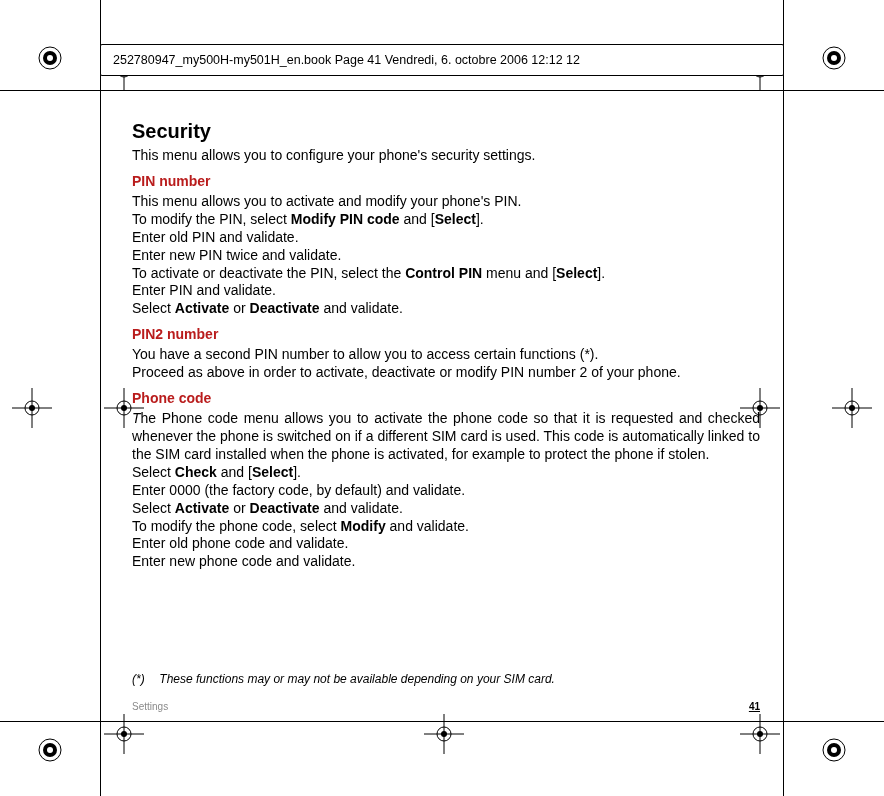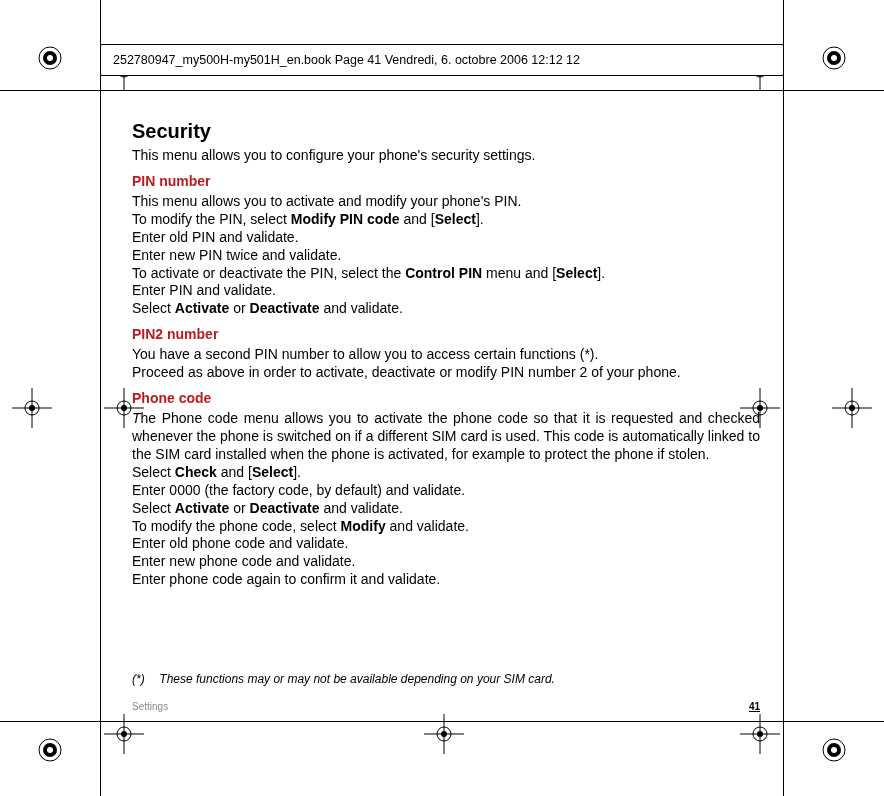--- a/index.html
+++ b/index.html
@@ -266,21 +266,20 @@
   </div>
   <div class="line">Enter 0000 (the factory code, by default) and validate.</div>
   <div class="line">
     <span>Select </span><b>Activate</b><span> or </span><b>Deactivate</b><span> and validate.</span>
   </div>
   <div class="line">
     <span>To modify the phone code, select </span><b>Modify</b><span> and validate.</span>
   </div>
   <div class="line">Enter old phone code and validate.</div>
   <div class="line">Enter new phone code and validate.</div>
-  <div class="line">Enter phone code again to confirm it and validate.</div>
 </div>
 
 <div class="footnote">
   <span class="fn-mark">(*)</span>
   <span>These functions may or may not be available depending on your SIM card.</span>
 </div>
 
 <div class="running-foot">
   <span>Settings</span>
   <span class="pnum">41</span>

